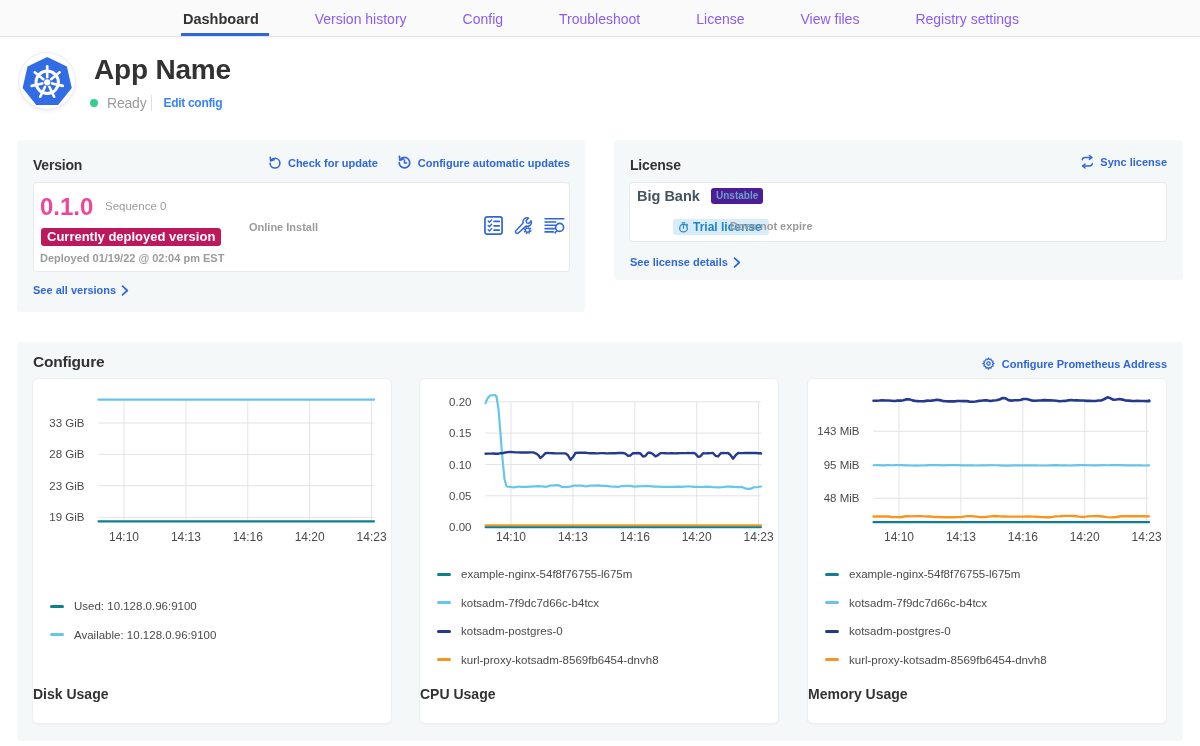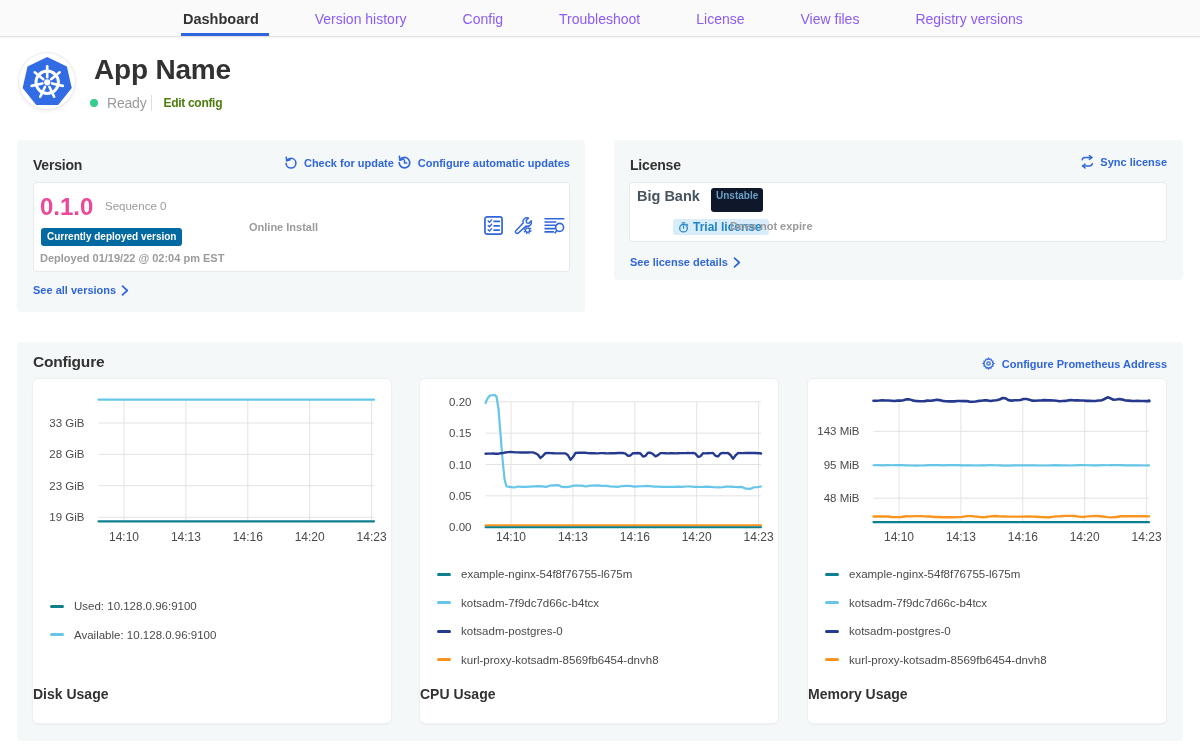--- a/index.html
+++ b/index.html
@@ -21,50 +21,50 @@
 
 .appicon { position:absolute; left:19px; top:53px; width:56px; height:56px;
   border-radius:50%; background:#fff; box-shadow:0 0 0 1px #ececec, 0 2px 4px rgba(0,0,0,.08); }
 .apptitle { position:absolute; left:94px; top:54px; font-size:28px; font-weight:700;
   color:#323232; letter-spacing:-0.2px; }
 .statusrow { position:absolute; left:90px; top:95px; height:16px; display:flex;
   align-items:center; }
 .dot { width:8px; height:8px; border-radius:50%; background:#38cc8d; margin-right:9px; }
 .ready { font-size:14px; color:#9b9b9b; letter-spacing:-0.2px; }
 .vdiv { width:1px; height:16px; background:#dfdfdf; margin:0 11px 0 5px; }
-.editcfg { font-size:12px; font-weight:700; color:#4d7c0f; letter-spacing:-0.3px; }
+.editcfg { font-size:12px; font-weight:700; color:#3b82f6; letter-spacing:-0.3px; }
 
 
 .panel { position:absolute; background:#f5f8f9; border-radius:4px; }
 #versionPanel { left:17px; top:140px; width:568px; height:172px; }
 #licensePanel { left:614px; top:140px; width:569px; height:140px; }
 #monitorPanel { left:17px; top:342px; width:1166px; height:399px; }
 
 .ptitle { position:absolute; font-size:14px; font-weight:700; color:#323232; letter-spacing:-0.2px; }
 .bluelink { font-size:11px; font-weight:700; color:#3066db; }
 .icard { position:absolute; background:#fff; border:1px solid #e6eaec; border-radius:4px; }
 
 
 #vcard { left:16px; top:42px; width:537px; height:90px; }
 .vnum { position:absolute; left:6px; top:10px; font-size:24px; font-weight:700; color:#ec4899; }
 .vseq { position:absolute; left:71px; top:17px; font-size:11.5px; color:#9b9b9b; }
 .vbadge { position:absolute; left:7px; top:45px; height:18px; line-height:18px;
-  background:#0369a1; color:#fff; font-size:10px; font-weight:700; padding:0 6px;
+  background:#be185d; color:#fff; font-size:13px; font-weight:700; padding:0 6px;
   border-radius:3px; }
 .vdeployed { position:absolute; left:6px; top:68.5px; font-size:11px; font-weight:700; color:#9b9b9b; }
 .vonline { position:absolute; left:215px; top:38px; font-size:11px; font-weight:700; color:#9b9b9b; }
 .vicons { position:absolute; left:450px; top:33px; display:flex; gap:11px; align-items:center; }
 .seelink { position:absolute; left:16px; font-size:11px; font-weight:700; color:#3066db; }
 .seelink svg { vertical-align:-2px; margin-left:3px; }
 
 
 #lcard { left:15px; top:42px; width:538px; height:60px; }
 .lname { position:absolute; left:7px; top:4.5px; font-size:14.5px; font-weight:700; color:#45545e; }
-.lbadge { position:absolute; left:81px; top:5px; height:24px; line-height:16px;
-  background:#0f172a; color:#6aa0c6; font-size:10px; font-weight:700; padding:0 5px;
+.lbadge { position:absolute; left:81px; top:5px; height:16px; line-height:16px;
+  background:#4c1d95; color:#6aa0c6; font-size:10px; font-weight:700; padding:0 5px;
   border-radius:3px; }
 .tbadge { position:absolute; left:7px; top:36px; height:16px; line-height:16px;
   background:#d9ecfa; color:#2184c6; font-size:12px; font-weight:700; padding:0 7px 0 20px;
   border-radius:3px;margin-left:36px; }
 .tbadge svg { position:absolute; left:5px; top:2.5px; }
 .lexpire { position:absolute; left:100px; top:37px; font-size:11px; font-weight:700; color:#9b9b9b; }
 
 
 .chartcard { position:absolute; top:36px; width:360px; height:346px; background:#fff;
   border:1px solid #edf0f1; border-radius:6px; box-shadow:0 1px 2px rgba(0,0,0,.03); }
@@ -83,21 +83,21 @@
 <div id="page">
 
   <div class="nav">
     <div class="tabs">
       <div class="tab active">Dashboard</div>
       <div class="tab">Version history</div>
       <div class="tab">Config</div>
       <div class="tab">Troubleshoot</div>
       <div class="tab">License</div>
       <div class="tab">View files</div>
-      <div class="tab">Registry versions</div>
+      <div class="tab">Registry settings</div>
     </div>
   </div>
 
   <div class="appicon">
       <svg width="56" height="56" viewBox="0 0 56 56" style="position:absolute;left:0;top:0;">
         <polygon points="28.20,4.10 47.90,13.59 52.77,34.91 39.13,52.00 17.27,52.00 3.63,34.91 8.50,13.59" fill="#326ce5"></polygon>
         <circle cx="28.2" cy="29.3" r="11.2" fill="none" stroke="#fff" stroke-width="3"></circle>
         <line x1="28.20" y1="24.30" x2="28.20" y2="13.30" stroke="#fff" stroke-width="2.6" stroke-linecap="round"></line>
         <line x1="32.11" y1="26.18" x2="40.71" y2="19.32" stroke="#fff" stroke-width="2.6" stroke-linecap="round"></line>
         <line x1="33.07" y1="30.41" x2="43.80" y2="32.86" stroke="#fff" stroke-width="2.6" stroke-linecap="round"></line>
@@ -111,21 +111,21 @@
   <div class="apptitle">App Name</div>
   <div class="statusrow">
     <div class="dot"></div>
       <div class="ready">Ready</div>
     <div class="vdiv"></div>
       <div class="editcfg">Edit config</div>
   </div>
 
   <div class="panel" id="versionPanel">
     <div class="ptitle" style="position:absolute;top:17px;left:16px;">Version</div>
-    <div style="position:absolute;right:15px;top:15px;display:flex;gap:3px;">
+    <div style="position:absolute;right:15px;top:15px;display:flex;gap:19px;">
       <span class="bluelink" style="display:flex;align-items:center;gap:6px;"><svg width="14" height="14" viewBox="0 0 16 16">
             <g transform="scale(-1,1) translate(-16,0)">
               <path d="M13.6 8.2 A5.6 5.6 0 1 1 8 2.6 c2 0 3.8 1.05 4.8 2.6" fill="none" stroke="#3066db" stroke-width="1.8" stroke-linecap="round"></path>
               <path d="M13.4 1.4 l-0.5 4.1 -3.9-1.3" fill="none" stroke="#3066db" stroke-width="1.8" stroke-linejoin="round" stroke-linecap="round"></path>
             </g>
           </svg>Check for update</span>
       <span class="bluelink" style="display:flex;align-items:center;gap:6px;justify-content:center;"><svg width="15" height="15" viewBox="0 0 16 16">
             <g transform="scale(-1,1) translate(-16,0)">
               <path d="M13.6 8.2 A5.6 5.6 0 1 1 8 2.6 c2 0 3.8 1.05 4.8 2.6" fill="none" stroke="#3066db" stroke-width="1.8" stroke-linecap="round"></path>
               <path d="M13.4 1.4 l-0.5 4.1 -3.9-1.3" fill="none" stroke="#3066db" stroke-width="1.8" stroke-linejoin="round" stroke-linecap="round"></path>

